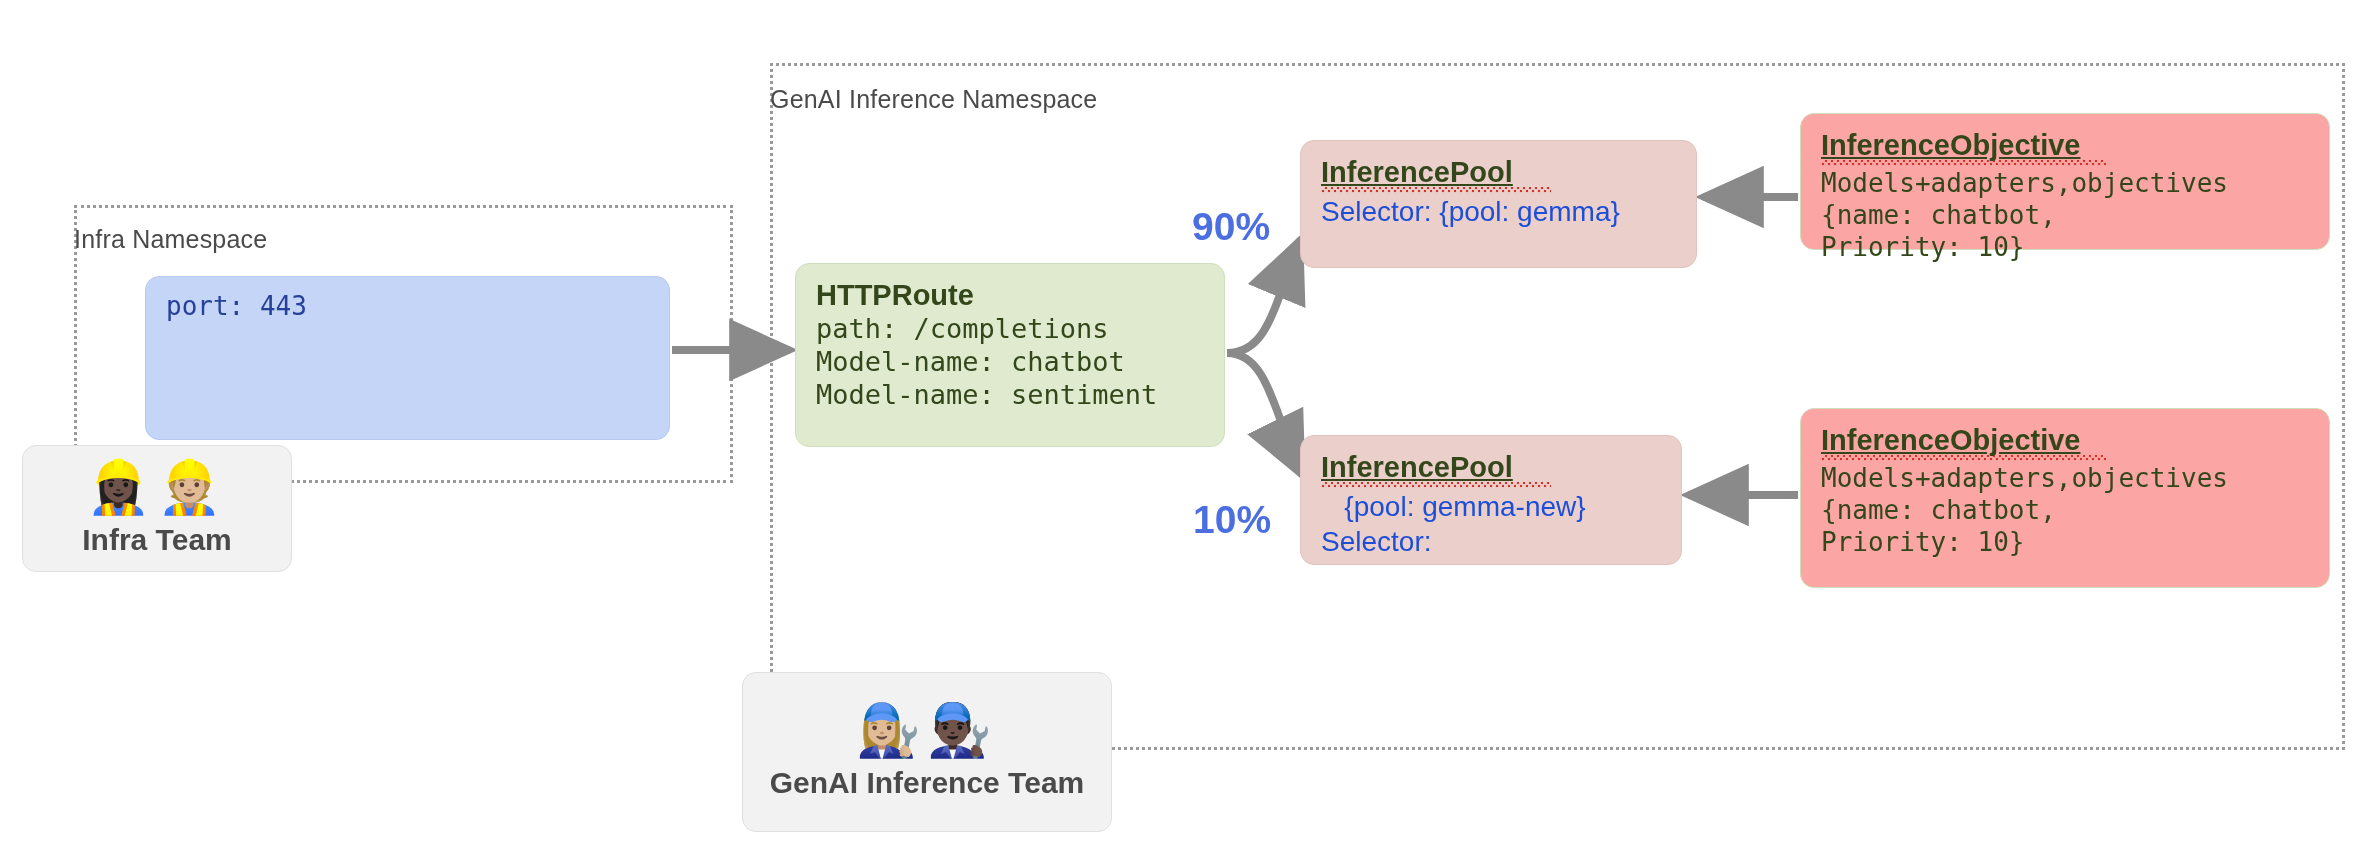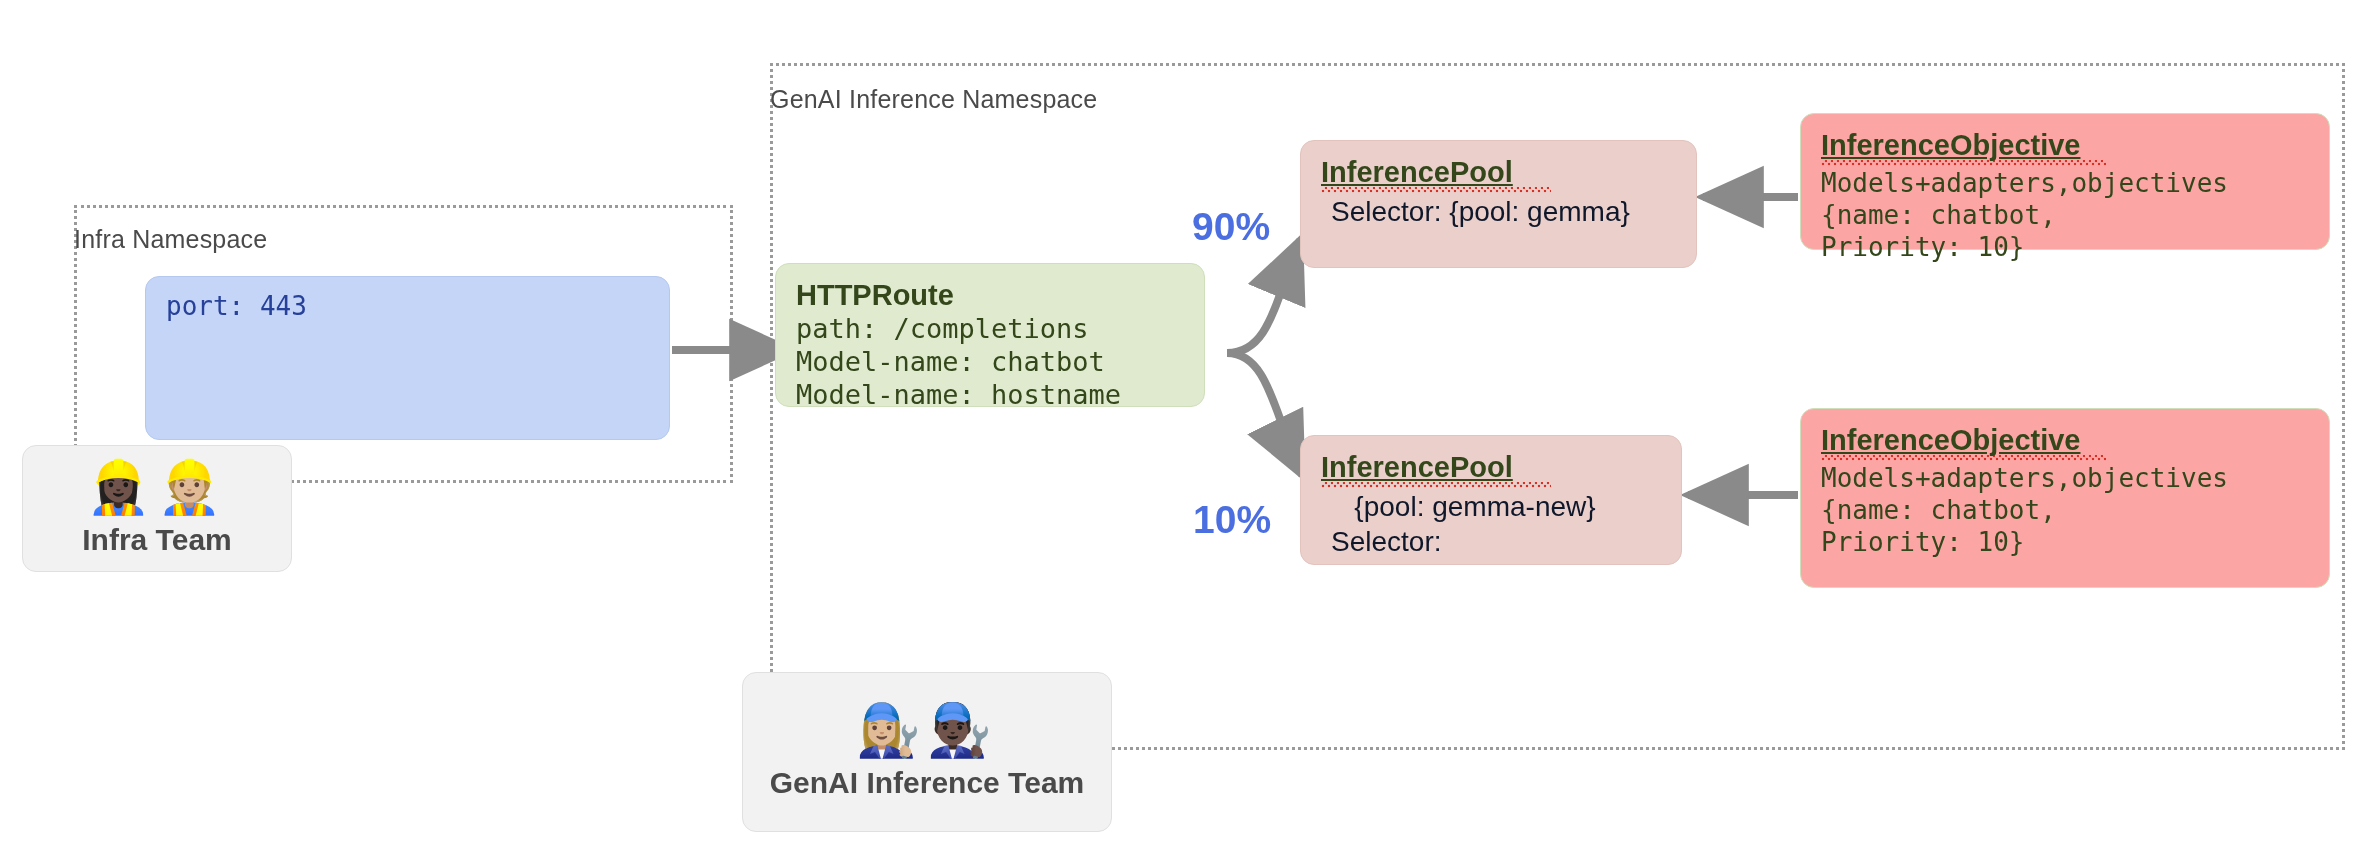--- a/index.html
+++ b/index.html
@@ -18,21 +18,21 @@
   .gateway{background:#c4d5f7;border:1px solid #b5c8ef;}
   .gateway .title{color:#1f3f94;font-family:"Liberation Sans",sans-serif;}
   .gateway .line{color:#27409a;font-family:"DejaVu Sans Mono",monospace;font-size:26px;}
 
   .httproute{background:#dfeacf;border:1px solid #cfdfbb;}
   .httproute .title{color:#33471a;}
   .httproute .line{color:#33471a;font-family:"DejaVu Sans Mono",monospace;font-size:27px;}
 
   .pool{background:#eacfcb;border:1px solid #e2c3bd;}
   .pool .title{color:#33471a;text-decoration:underline;}
-  .pool .line{color:#0f172a;font-family:"Liberation Sans",sans-serif;font-size:28px;white-space:pre;margin-left:10px;}
+  .pool .line{color:#1d4ed8;font-family:"Liberation Sans",sans-serif;font-size:28px;white-space:pre;}
 
   .objective{background:#fca5a5;border:1px solid #cfdfbb;}
   .objective .title{color:#33471a;text-decoration:underline;}
   .objective .line{color:#33471a;font-family:"DejaVu Sans Mono",monospace;font-size:26px;}
 
   .squiggle{display:block;height:7px;width:100%;margin-top:-3px;margin-bottom:1px;
     background-image:radial-gradient(circle at 2px 4px, #d93025 1.3px, transparent 1.6px),
                      radial-gradient(circle at 5px 1px, #d93025 1.3px, transparent 1.6px);
     background-size:6px 7px;background-repeat:repeat-x;}
 
@@ -73,25 +73,25 @@
     <line x1="1798" y1="495" x2="1688" y2="495" stroke="#8a8a8a" stroke-width="8" marker-end="url(#ah)"></line>
   </svg>
 
   <div class="pct" style="left:1192px;top:205px;">90%</div>
   <div class="pct" style="left:1193px;top:498px;">10%</div>
 
   <div class="node gateway" style="left:145px;top:276px;width:525px;height:164px;">
     <div class="line">port: 443</div>
   </div>
 
-  <div class="node httproute" style="left:775px;top:263px;width:430px;height:144px;">
+  <div class="node httproute" style="left:795px;top:263px;width:430px;height:184px;">
     <div class="title">HTTPRoute</div>
     <div class="line">path: /completions</div>
     <div class="line">Model-name: chatbot</div>
-    <div class="line">Model-name: hostname</div>
+    <div class="line">Model-name: sentiment</div>
   </div>
 
   <div class="node pool" style="left:1300px;top:140px;width:397px;height:128px;">
     <div class="title">InferencePool</div>
     <span class="squiggle" style="width:230px;"></span>
     <div class="line">Selector: {pool: gemma}</div>
   </div>
 
   <div class="node pool" style="left:1300px;top:435px;width:382px;height:130px;">
     <div class="title">InferencePool</div>

